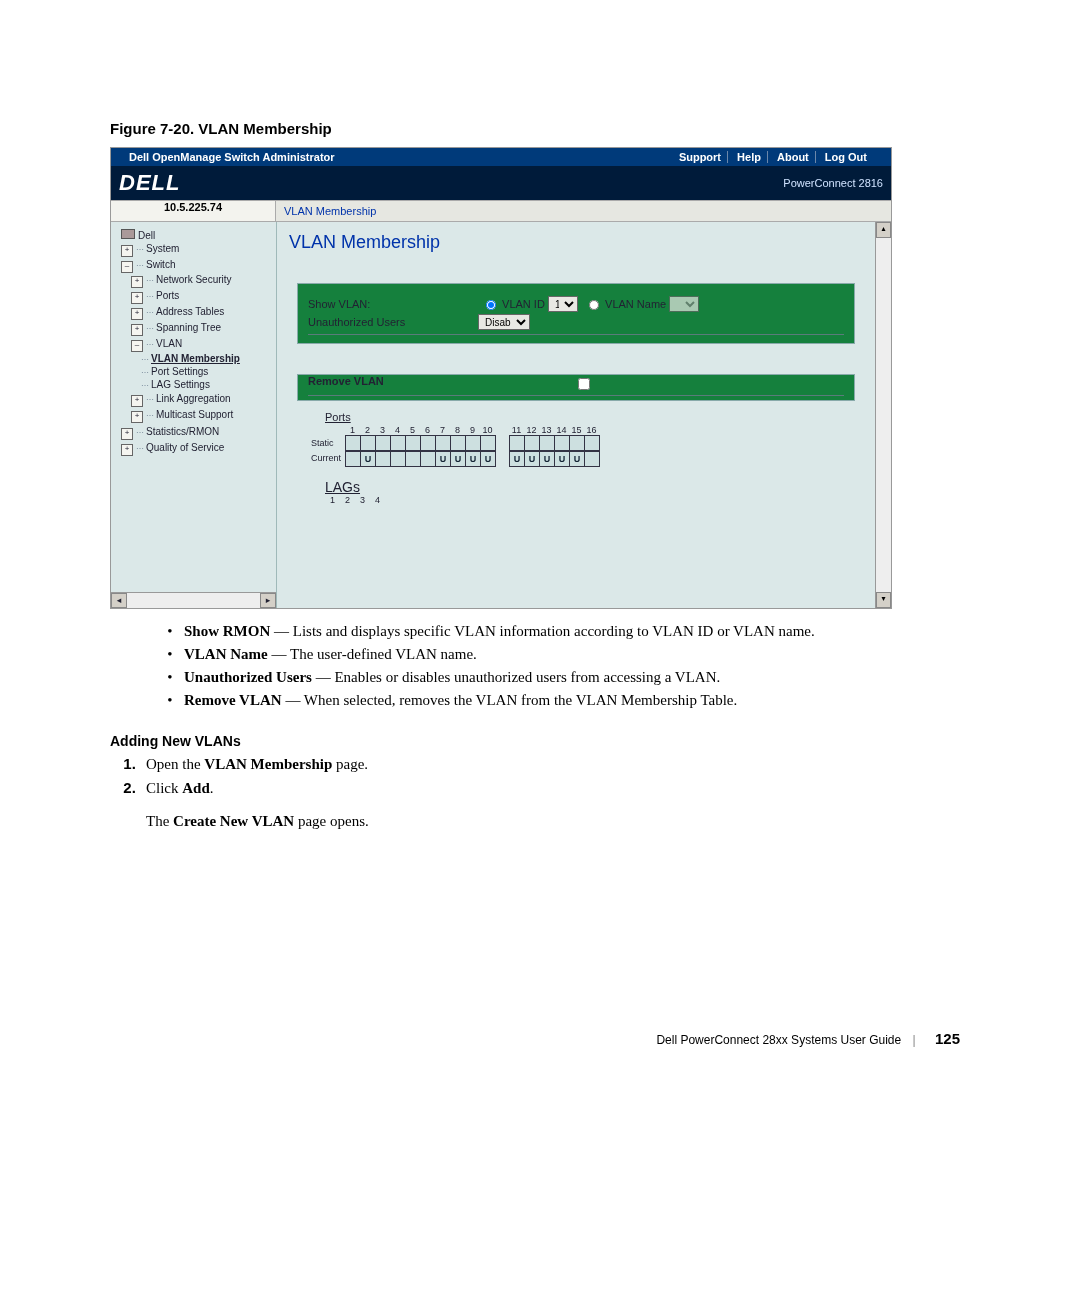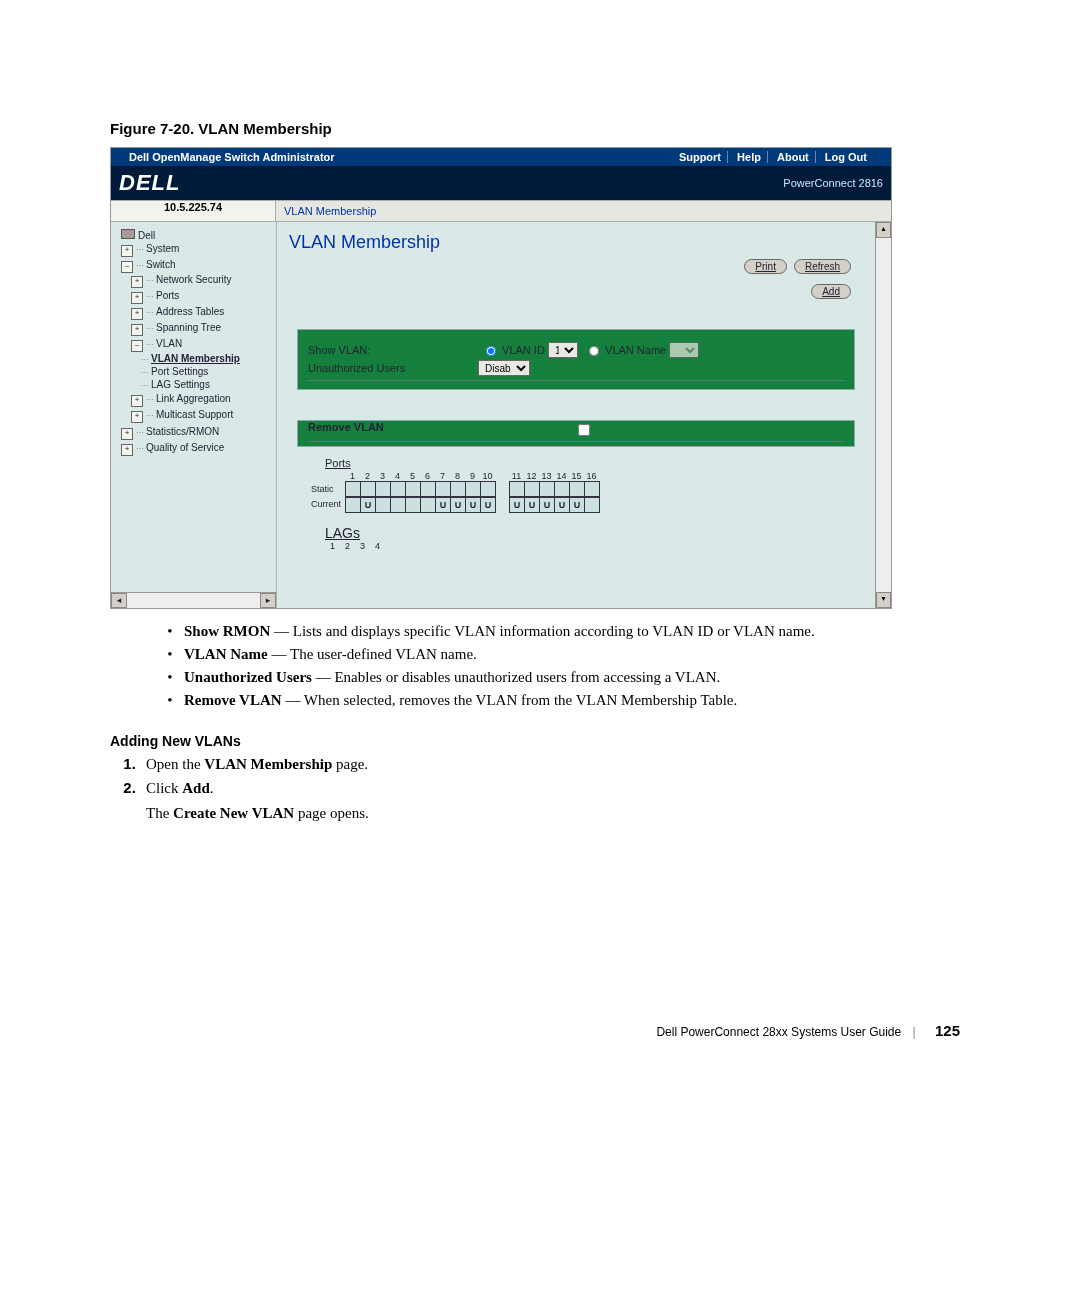--- a/index.html
+++ b/index.html
@@ -273,27 +273,20 @@
       </ul>
       <div class="hscroll">
         <div class="btn">◂</div>
         <div class="track"></div>
         <div class="btn">▸</div>
       </div>
     </div>
 
     <div class="main">
       <h2>VLAN Membership</h2>
-      <div class="buttons">
-        <span class="btn2">Print</span>
-        <span class="btn2">Refresh</span>
-        <div style="margin-top:10px;">
-          <span class="btn2">Add</span>
-        </div>
-      </div>
 
       <div class="section">
         <div class="hdr" style="border:none;"></div>
         <div class="row">
           <span class="lbl">Show VLAN:</span>
           <span>
             <input type="radio" class="radio" checked="" style="">
             <span>VLAN ID</span>
             <select class="sel narrow"><option>1</option></select>
             <input type="radio" class="radio" style="">
@@ -415,21 +408,21 @@
   <li><span class="b">VLAN Name</span><span> — The user-defined VLAN name.</span></li>
   <li><span class="b">Unauthorized Users</span><span> — Enables or disables unauthorized users from accessing a VLAN.</span></li>
   <li><span class="b">Remove VLAN</span><span> — When selected, removes the VLAN from the VLAN Membership Table.</span></li>
 </ul>
 
 <div class="subhead">Adding New VLANs</div>
 <ol class="steps">
   <li><span>Open the </span><span class="b">VLAN Membership</span><span> page.</span></li>
   <li>
     <span>Click </span><span class="b">Add</span><span>.</span>
-    <div style="margin-top:8px;"><span>The </span><span class="b">Create New VLAN</span><span> page opens.</span></div>
+    <div style="margin-top:16px;"><span>The </span><span class="b">Create New VLAN</span><span> page opens.</span></div>
   </li>
 </ol>
 
 <div class="footer">
   <span>Dell PowerConnect 28xx Systems User Guide</span>
   <span style="margin:0 8px;color:#888;">|</span>
   <span class="pg">125</span>
 </div>
 
 </body></html>

